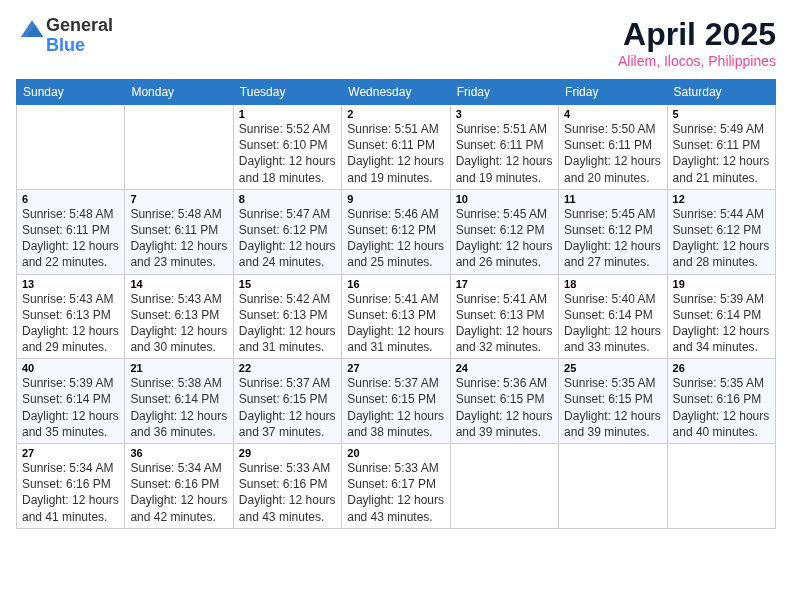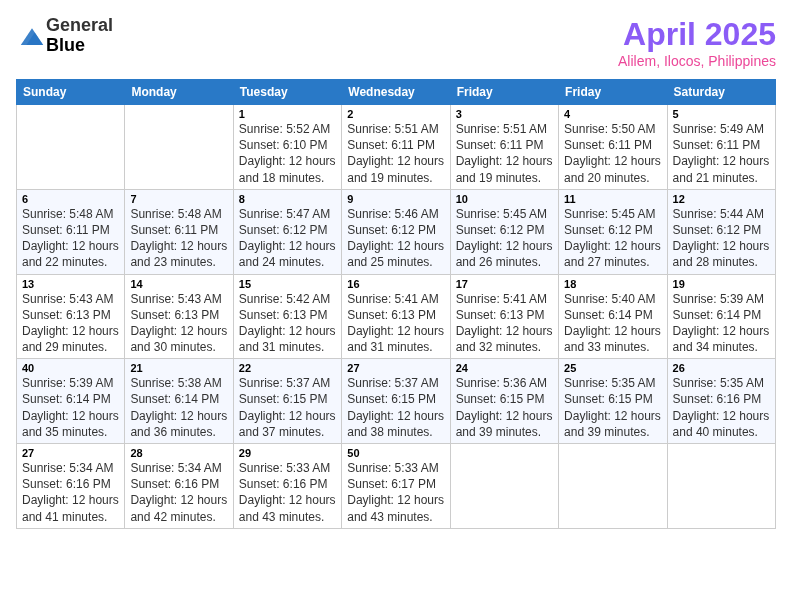--- a/index.html
+++ b/index.html
@@ -17,58 +17,58 @@
       position: relative;
     }
     .header {
       display: flex;
       justify-content: space-between;
       align-items: flex-start;
       margin-bottom: 10px;
     }
     .logo {
       display: flex;
-      align-items: flex-end;
+      align-items: flex-start;
     }
     .logo-text {
       font-size: 18px;
       font-weight: bold;
       line-height: 1.1;
     }
     .logo-general { color: #333; }
-    .logo-blue { color: #000000; margin-top: 20px; }
+    .logo-blue { color: #3b82f6; margin-top: 20px; }
     .logo-icon {
       width: 28px;
       height: 28px;
       margin-left: 2px;
     }
     .title-block {
       text-align: right;
     }
     .main-title {
       font-size: 32px;
       font-weight: bold;
-      color: #8b5cf6;
+      color: #0f172a;
     }
     .subtitle {
       font-size: 14px;
       color: #ec4899;
     }
     .calendar {
       width: 100%;
       border-collapse: collapse;
       font-size: 10.5px;
     }
     .calendar th {
       background-color: #2979c7;
       color: #fff;
       text-align: left;
       padding: 5px 6px;
       font-size: 12px;
-      font-weight: bold;
+      font-weight: normal;
       border: 1px solid #2979c7;
     }
     .calendar td {
       border: 1px solid #ccc;
       vertical-align: top;
       padding: 3px 5px;
       width: 108px;
       min-height: 75px;
       height: 80px;
     }
@@ -241,29 +241,29 @@
             <span class="day-number">26</span>
             <div class="day-info">Sunrise: 5:35 AM<br>Sunset: 6:16 PM<br>Daylight: 12 hours and 40 minutes.</div>
           </td>
         </tr>
         <tr>
           <td>
             <span class="day-number">27</span>
             <div class="day-info">Sunrise: 5:34 AM<br>Sunset: 6:16 PM<br>Daylight: 12 hours and 41 minutes.</div>
           </td>
           <td>
-            <span class="day-number">28</span>
+            <span class="day-number">36</span>
             <div class="day-info">Sunrise: 5:34 AM<br>Sunset: 6:16 PM<br>Daylight: 12 hours and 42 minutes.</div>
           </td>
           <td>
             <span class="day-number">29</span>
             <div class="day-info">Sunrise: 5:33 AM<br>Sunset: 6:16 PM<br>Daylight: 12 hours and 43 minutes.</div>
           </td>
           <td>
-            <span class="day-number">50</span>
+            <span class="day-number">20</span>
             <div class="day-info">Sunrise: 5:33 AM<br>Sunset: 6:17 PM<br>Daylight: 12 hours and 43 minutes.</div>
           </td>
           <td class="empty-cell"></td>
           <td class="empty-cell"></td>
           <td class="empty-cell"></td>
         </tr>
       </tbody>
   </table>
 </div>
 

